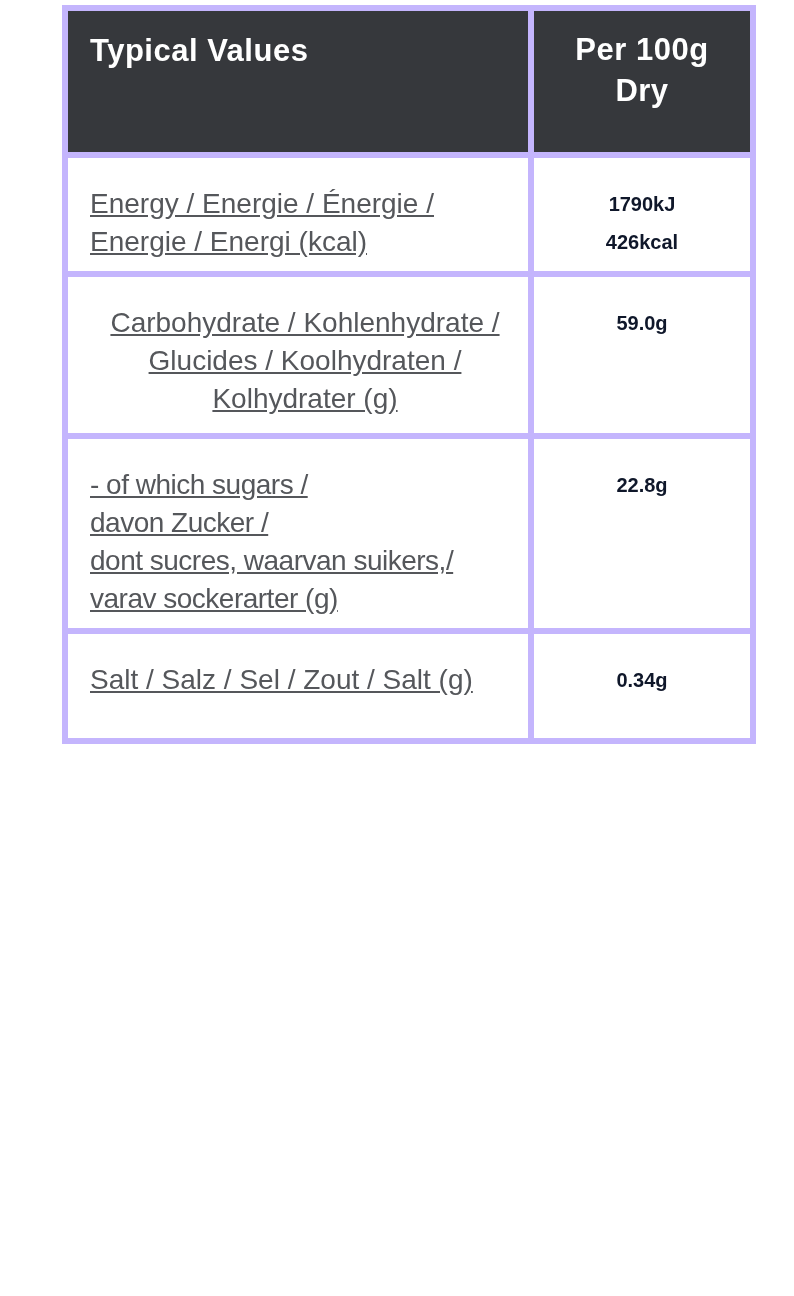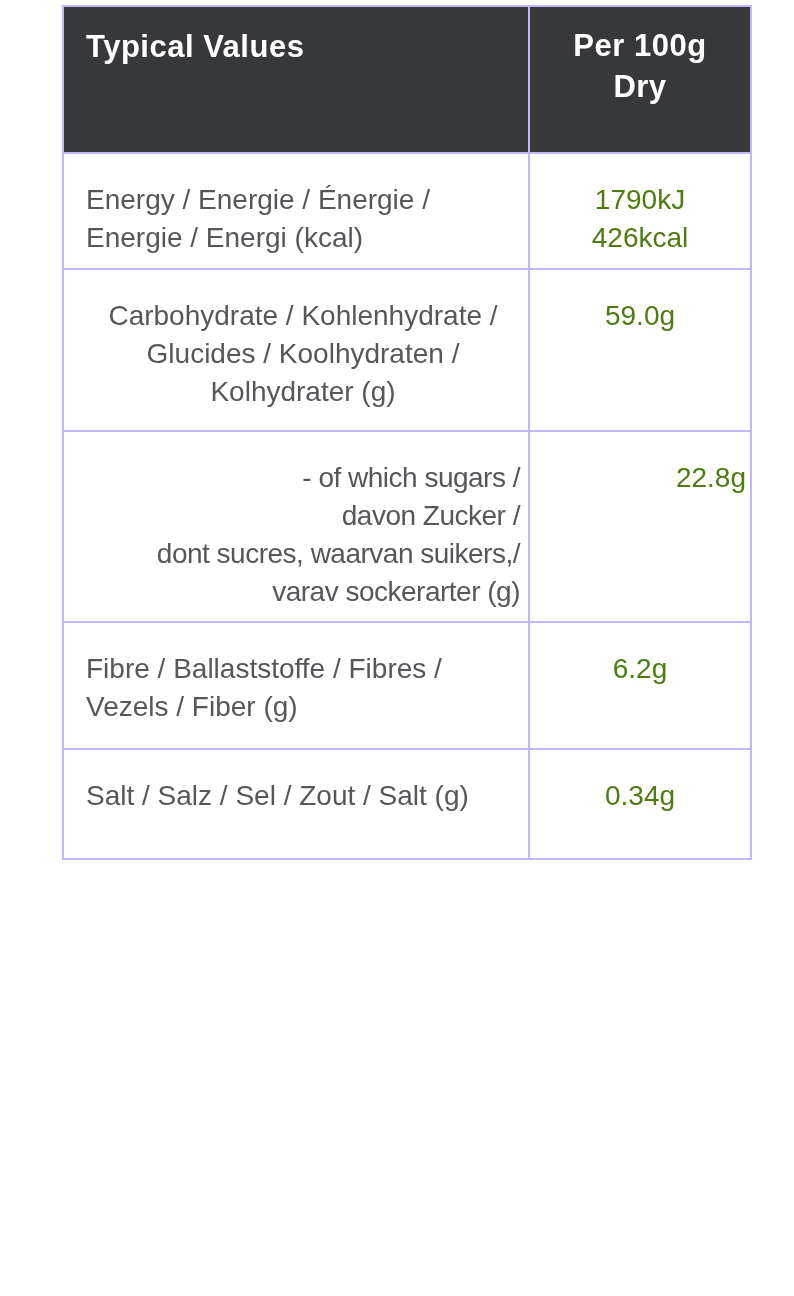--- a/index.html
+++ b/index.html
@@ -20,21 +20,21 @@
     top: 5px;
   }
   table.nutrition {
     border-collapse: collapse;
     table-layout: fixed;
   }
   table.nutrition col.c-label { width: 466px; }
   table.nutrition col.c-value { width: 222px; }
   table.nutrition th,
   table.nutrition td {
-    border: 2px solid #c4b5fd;
+    border: 6px solid #c4b5fd;
     box-sizing: border-box;
     vertical-align: top;
     white-space: pre-line;
   }
   th.head-label {
     background: #36383c;
     color: #ffffff;
     text-align: left;
     font-size: 31px;
     font-weight: bold;
@@ -50,33 +50,35 @@
     font-weight: bold;
     line-height: 41px;
     padding: 18px 4px 0 4px;
     letter-spacing: 0.5px;
   }
   td.cell-label {
     color: #55575b;
     font-size: 28px;
     line-height: 38px;
     padding: 27px 8px 10px 22px;
+    text-decoration: underline;
   }
   td.cell-value {
-    color: #4d7c0f;
-    font-size: 28px;
+    color: #0f172a;
+    font-size: 20px;
     line-height: 38px;
     padding: 27px 4px 10px 4px;
     text-align: center;
+    font-weight: bold;
   }
   tr.r-energy td       { height: 116px; }
   tr.r-fat td          { height: 107px; }
   tr.r-saturates td    { height: 208px; }
   tr.r-carbohydrate td { height: 162px; text-align: center; }
-  tr.r-sugars td       { height: 180px; text-align: right; }
+  tr.r-sugars td       { height: 180px; }
   tr.r-fibre td        { height: 127px; }
   tr.r-protein td      { height: 126px; }
   tr.r-salt td         { height: 110px; }
   tr.r-sugars td.cell-label { letter-spacing: -0.5px; }
 </style>
 </head>
 <body>
 
 <div class="table-wrap">
   <table class="nutrition">
@@ -104,24 +106,19 @@
 Kolhydrater (g)</td>
         <td class="cell-value">59.0g</td>
       </tr>
       <tr class="r-sugars">
         <td class="cell-label">- of which sugars /
 davon Zucker /
 dont sucres, waarvan suikers,/
 varav sockerarter (g)</td>
         <td class="cell-value">22.8g</td>
       </tr>
-      <tr class="r-fibre">
-        <td class="cell-label">Fibre / Ballaststoffe / Fibres /
-Vezels / Fiber (g)</td>
-        <td class="cell-value">6.2g</td>
-      </tr>
       <tr class="r-salt">
         <td class="cell-label">Salt / Salz / Sel / Zout / Salt (g)</td>
         <td class="cell-value">0.34g</td>
       </tr>
     </tbody>
   </table>
 </div>
 
 </body></html>

